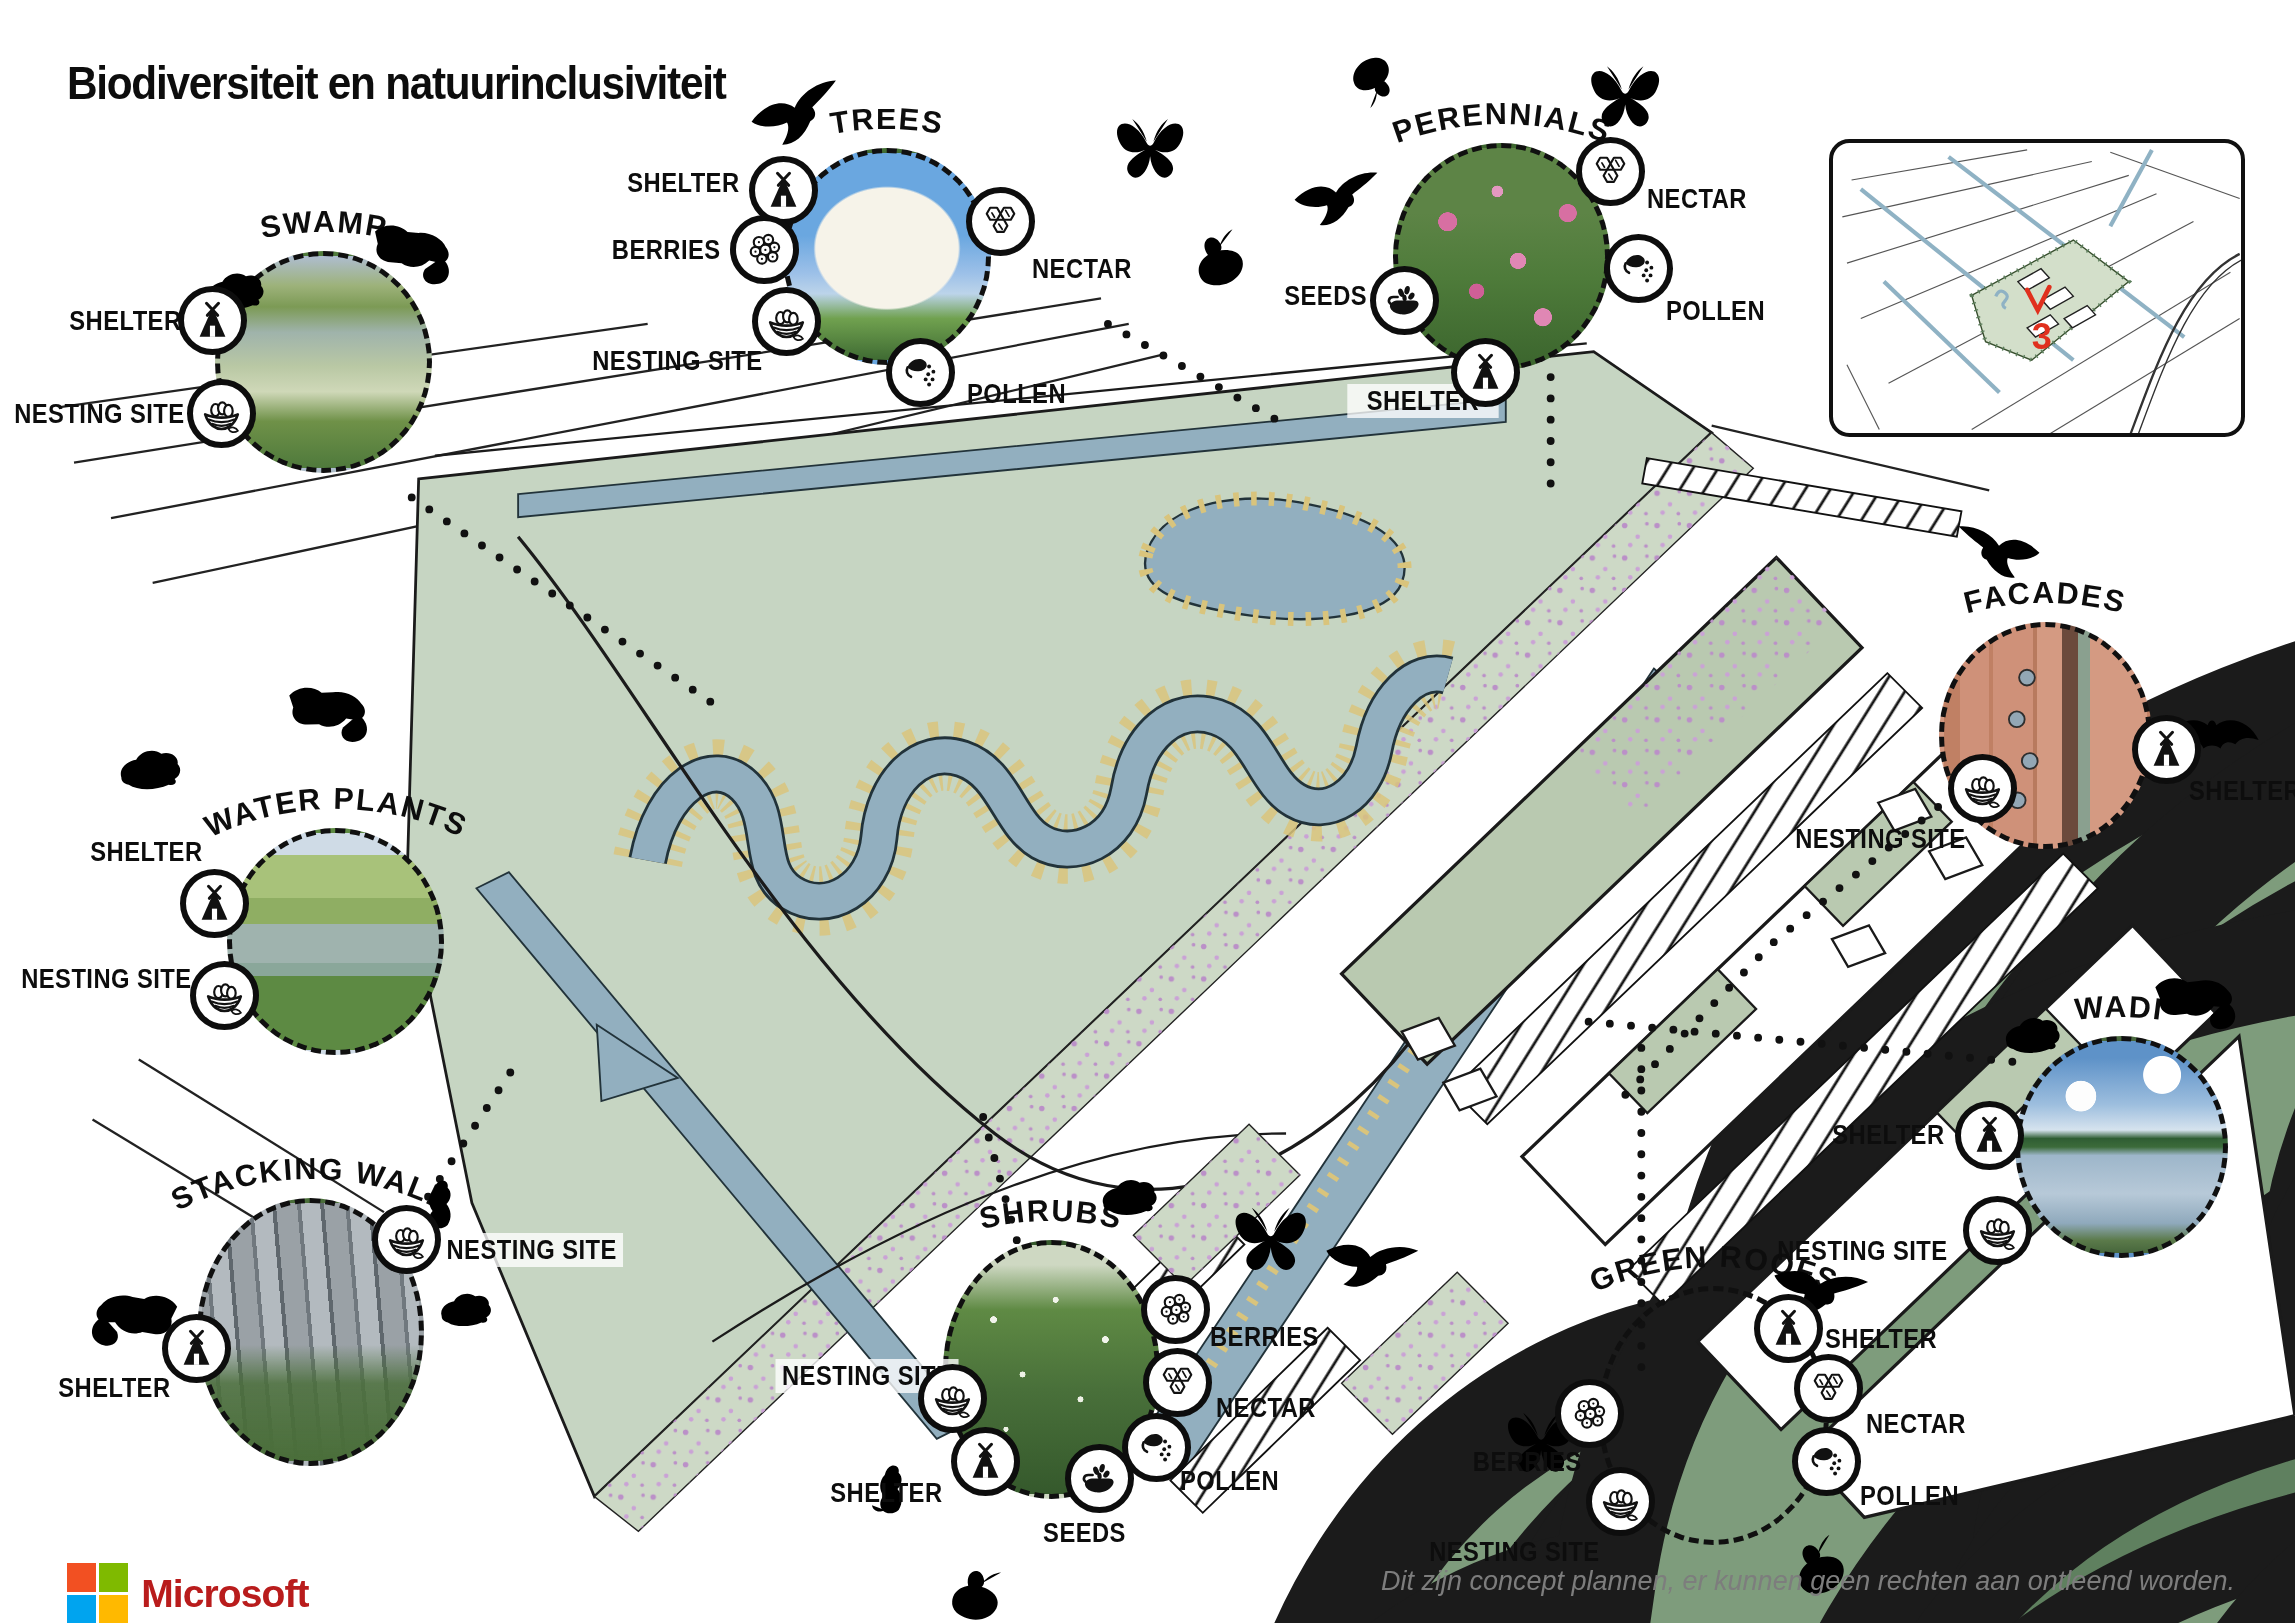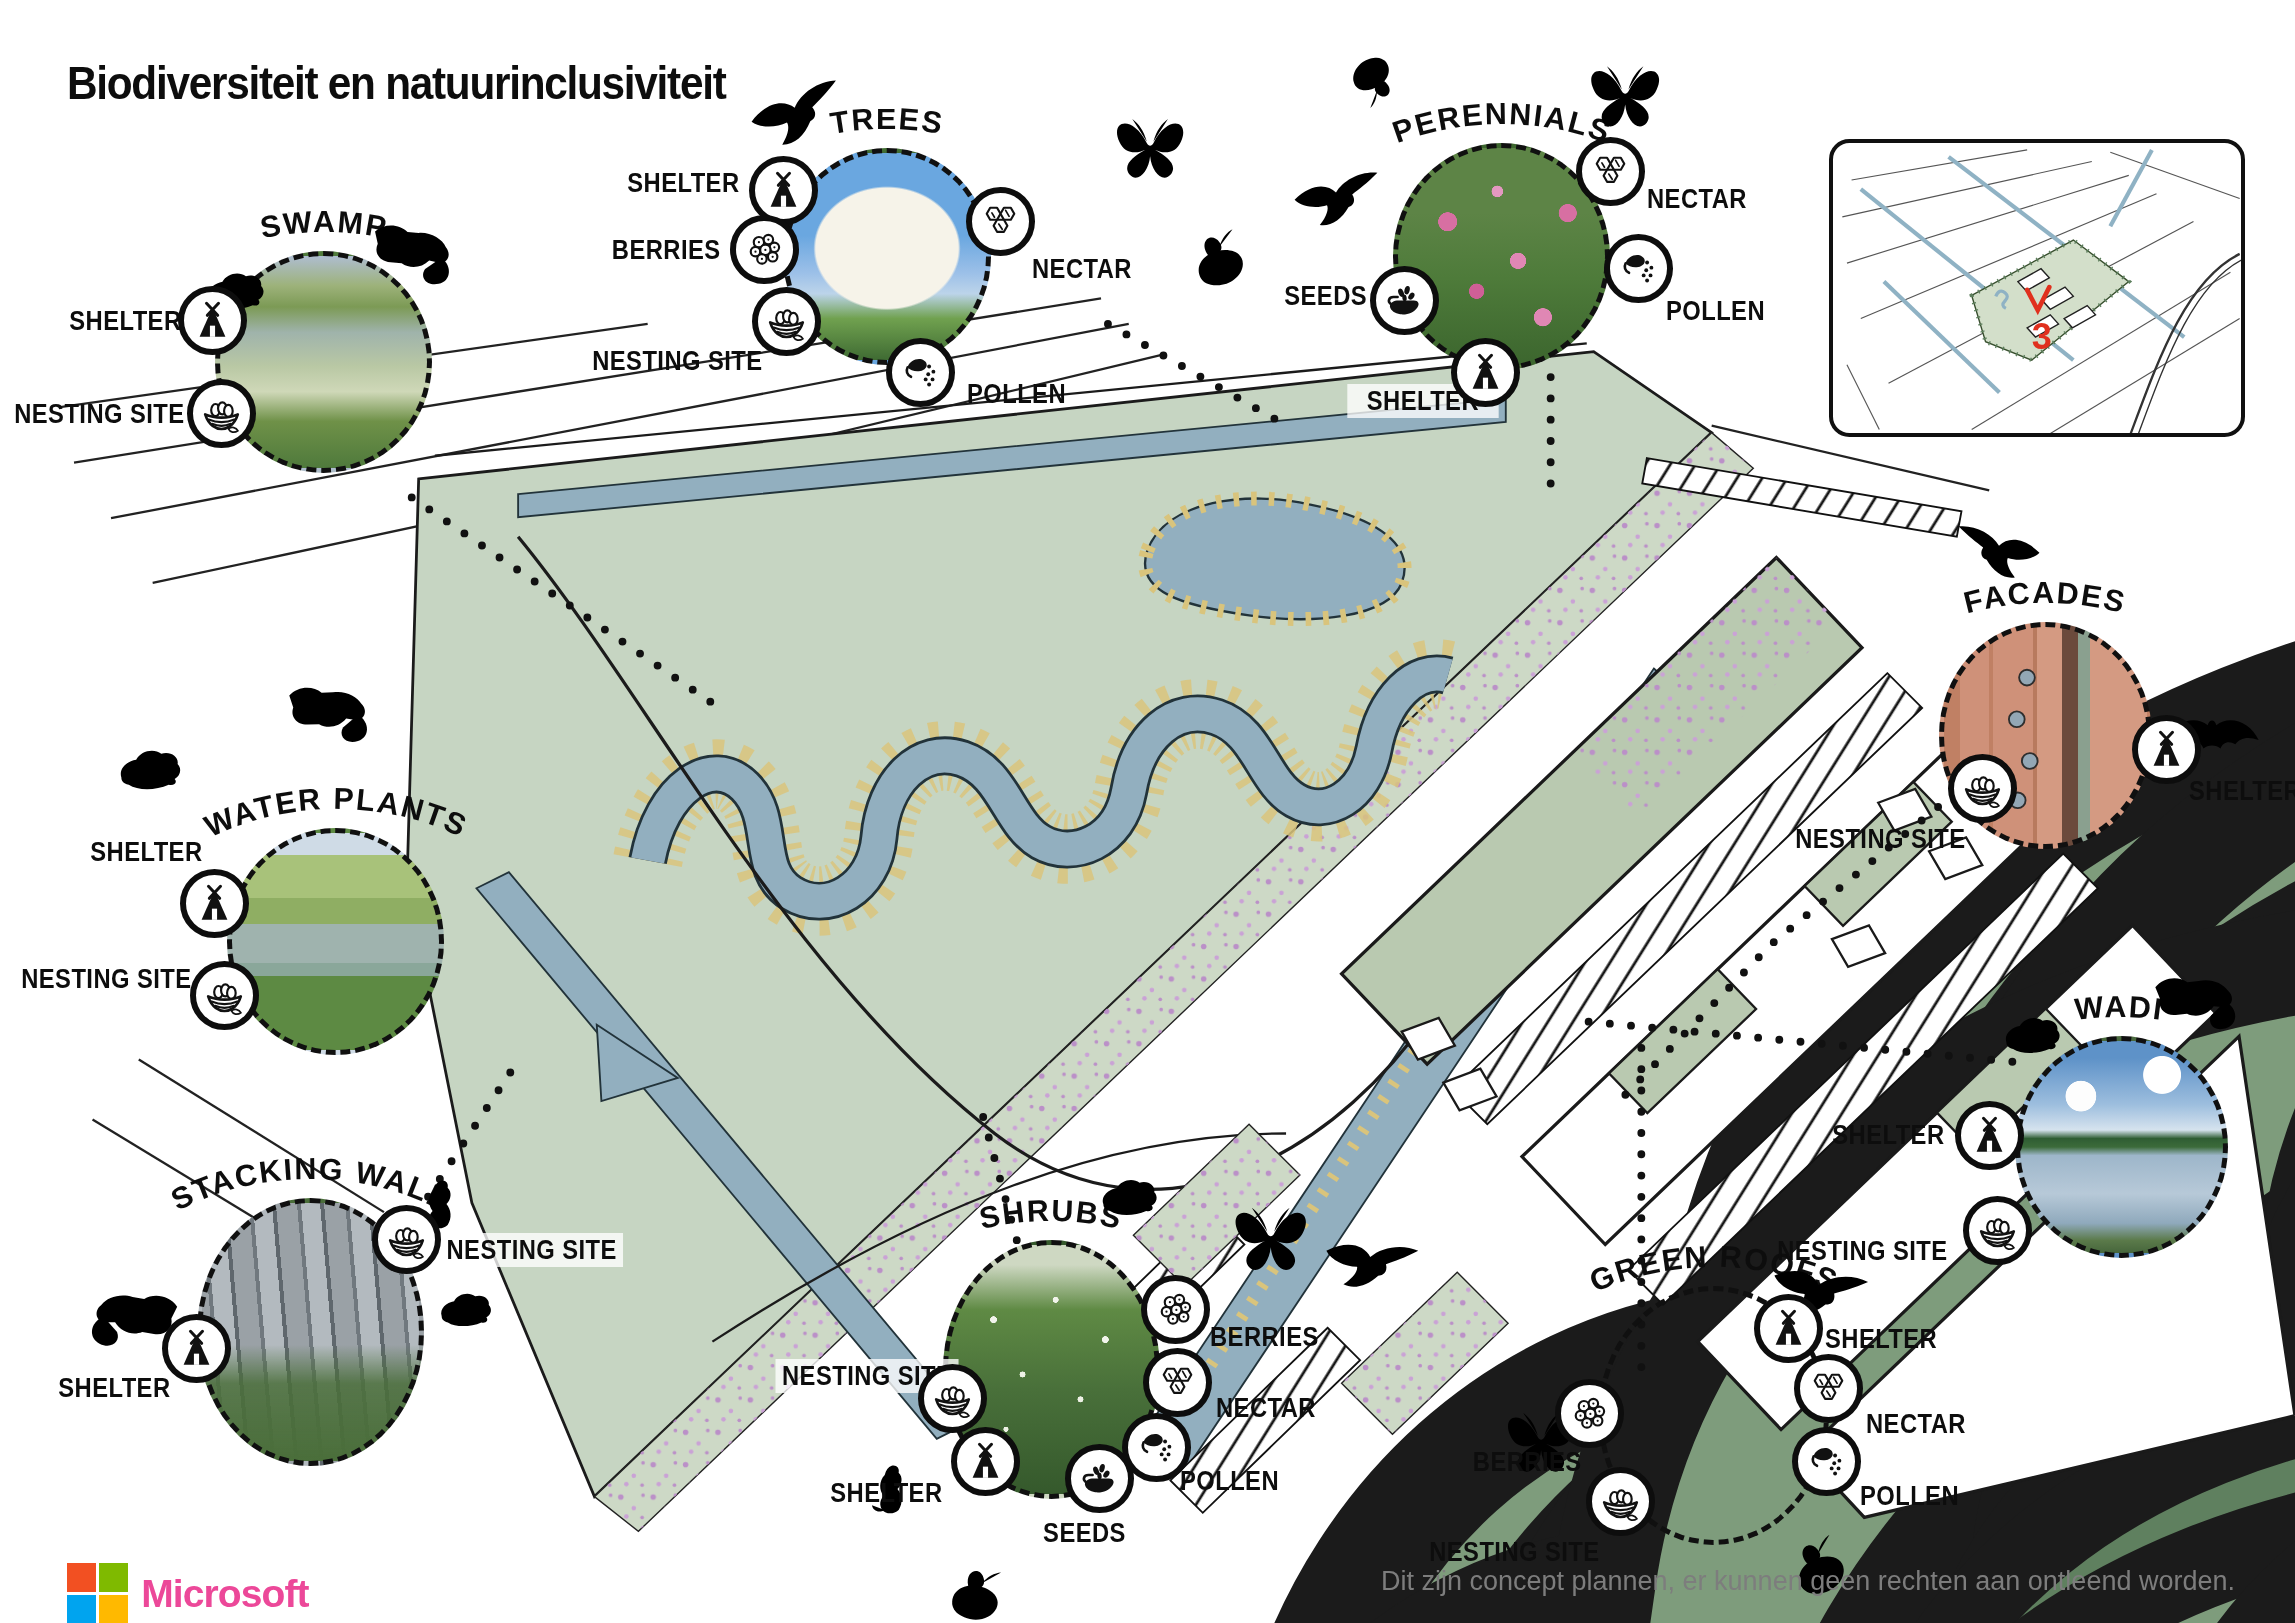--- a/index.html
+++ b/index.html
@@ -62,22 +62,22 @@
       radial-gradient(circle 12px at 16% 78%,#d9c24a 0 9.3px,rgba(0,0,0,0) 9.7px),
       radial-gradient(circle 14px at 44% 86%,#ce8f5e 0 11px,rgba(0,0,0,0) 11.6px),
       radial-gradient(circle 12px at 74% 90%,#d18aa6 0 9.3px,rgba(0,0,0,0) 9.7px),
       linear-gradient(180deg,#7c8f9b 0 10%,#3f6b3b 12% 36%,#adb87e 44%,#c9a3a0 58%,#b8a573 74%,#c championships 0),
       linear-gradient(180deg,#7c8f9b 0 10%,#3f6b3b 12% 36%,#adb87e 44%,#c9a3a0 58%,#b8a573 74%,#a8b47a 100%);}
   .inset{position:absolute;left:1829px;top:139px;width:416px;height:298px;border:4.2px solid #101010;
          border-radius:20.4px;background:#fff;overflow:hidden;box-sizing:border-box;z-index:3;}
   .ms-logo{position:absolute;left:67px;top:1563px;display:flex;align-items:center;gap:13px;z-index:8;}
   .ms-squares{display:grid;grid-template-columns:29px 29px;grid-template-rows:29px 29px;gap:3.2px;}
   .ms-squares div{width:29px;height:29px;}
-  .ms-text{font-size:39px;color:#ec4899;font-weight:600;letter-spacing:-0.9px;}
-  .disclaimer{position:absolute;right:60px;top:1566px;font-size:27px;color:#7d7d7d;z-index:8;}
+  .ms-text{font-size:39px;color:#b91c1c;font-weight:600;letter-spacing:-0.9px;}
+  .disclaimer{position:absolute;right:60px;top:1566px;font-size:27px;font-style:italic;color:#7d7d7d;z-index:8;}
 </style>
 </head>
 <body>
 
 <svg width="0" height="0" style="position:absolute" aria-hidden="true">
   <defs>
     <symbol id="i-shelter" viewBox="0 0 100 100">
       <path d="M36,10 L62,38 M64,10 L38,38" stroke="#111" stroke-width="7" fill="none" stroke-linecap="round"></path>
       <path d="M50,20 L20,88 L80,88 Z" fill="#111"></path>
       <rect x="44" y="62" width="12" height="26" fill="#fff"></rect>

